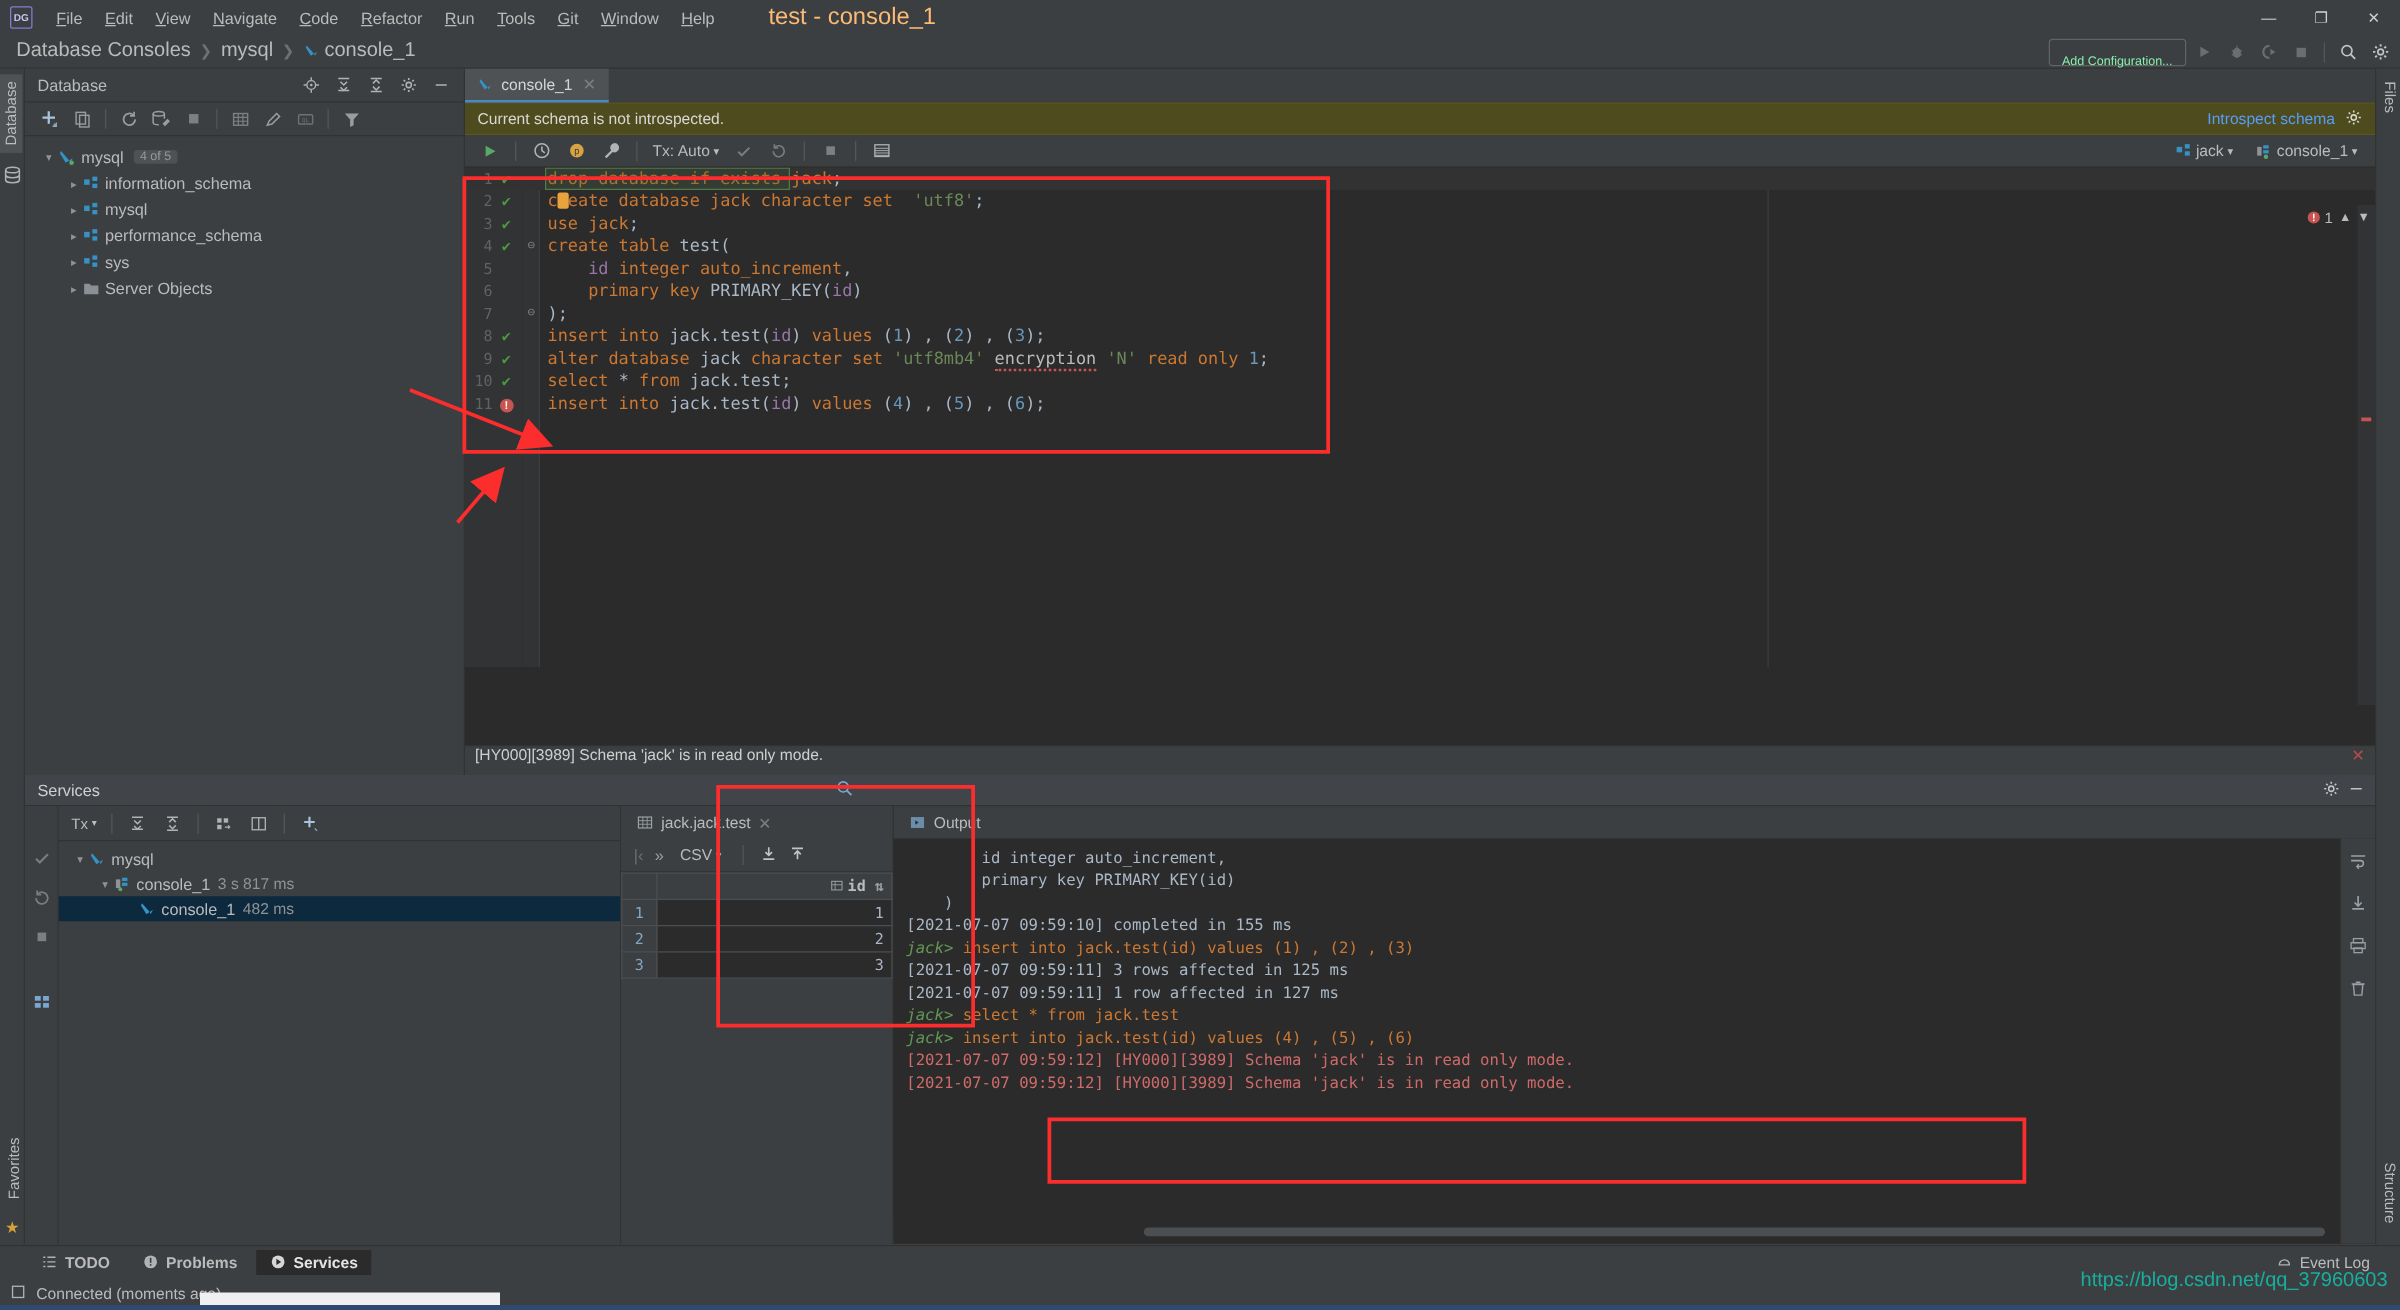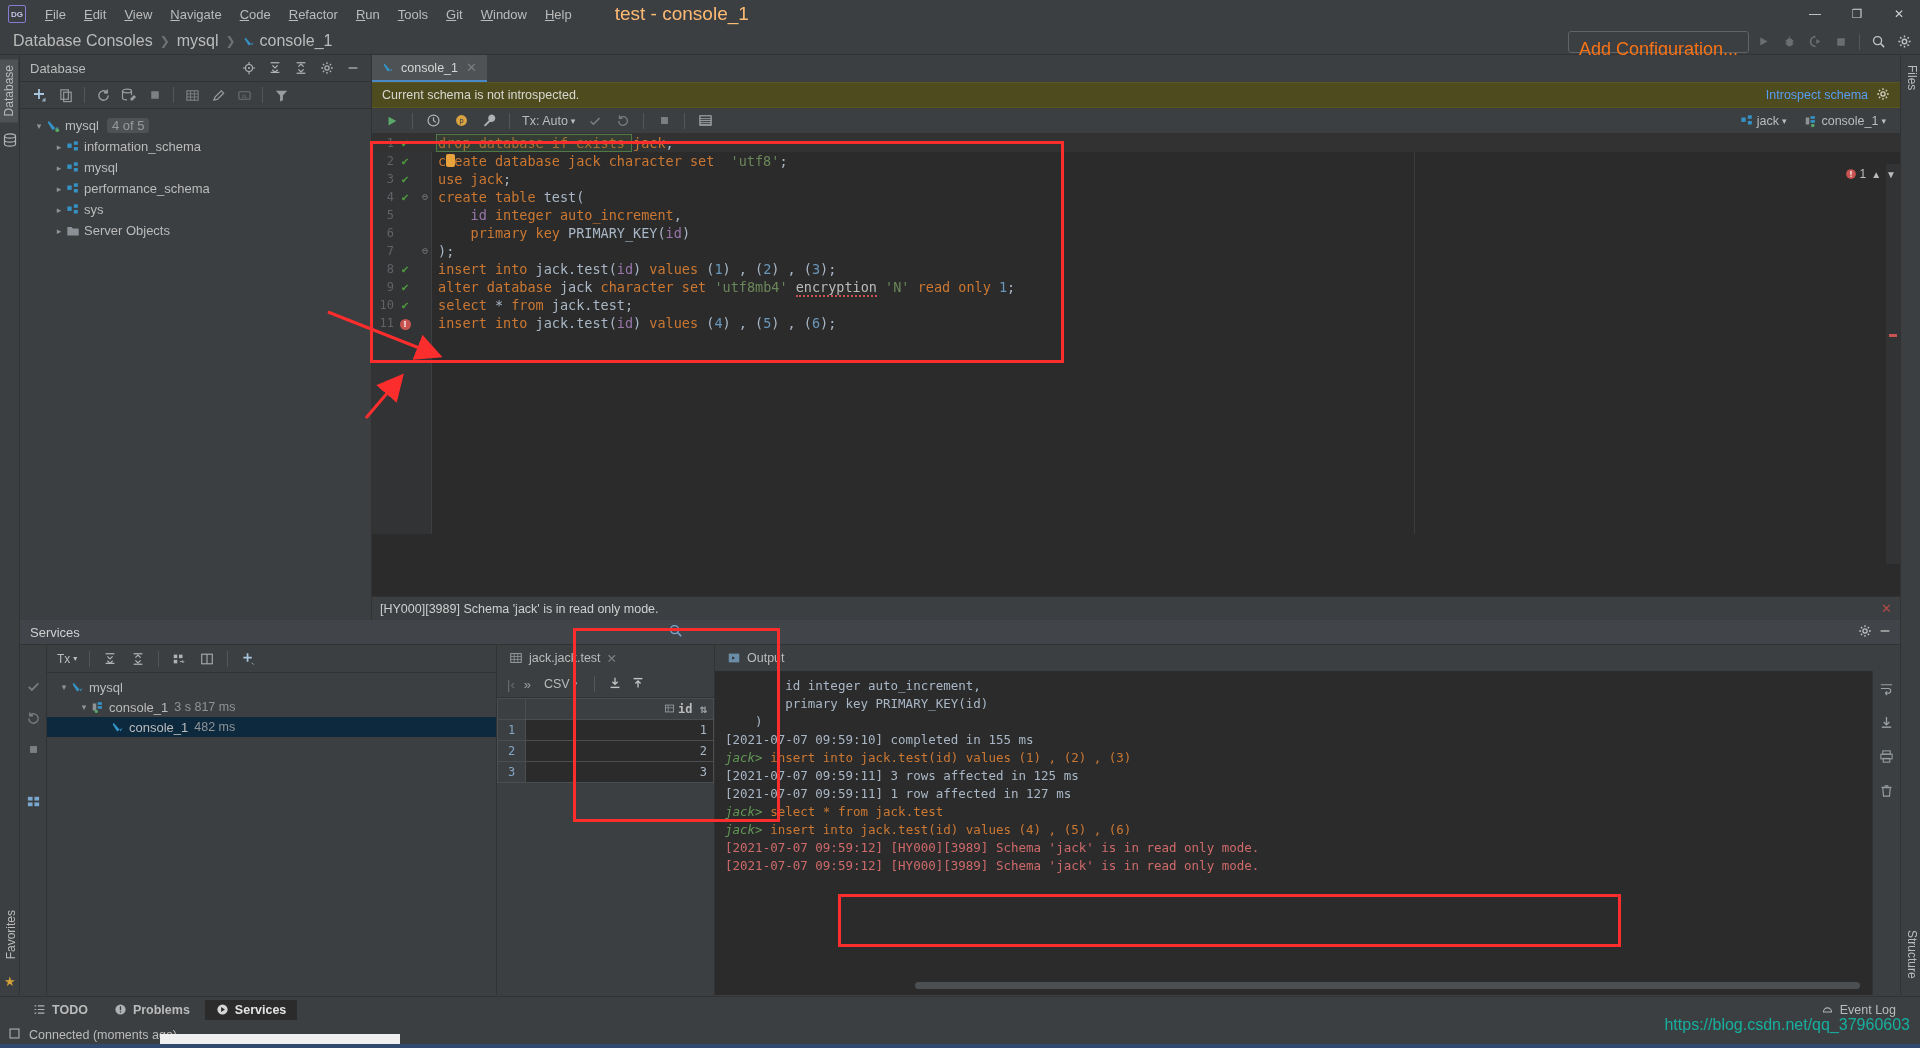--- a/index.html
+++ b/index.html
@@ -44,22 +44,22 @@
     background: #3c3f41; border-bottom: 1px solid #323232;
     display: flex; align-items: center; padding-left: 10px;
   }
   .crumb { color: #bbbbbb; font-size: 16px; padding: 1px 3px; }
   .crumb-sep { color: #6e7173; margin: 0 4px; font-size: 12px; }
   .crumb-ico { display:inline-block; width:13px; height:13px; margin-right:4px; vertical-align:-2px; }
   .toprt {
     position: absolute; right: 4px; top: 0; height: 27px; display: flex; align-items: center; gap: 2px;
   }
   .addcfg {
-    border: 1px solid #5e6364; border-radius: 3px; padding: 10px 10px; font-size: 18px;
-    color: #f97316; background: transparent; height: 21px; line-height: 15px;
+    border: 1px solid #5e6364; border-radius: 3px; padding: 10px 10px; font-size: 10px;
+    color: #86efac; background: transparent; height: 21px; line-height: 15px;
   }
   .ticon { width: 24px; height: 22px; display:flex; align-items:center; justify-content:center; }
   .vsep { width:1px; height:16px; background:#555; margin:0 4px; }
 
   
   .leftstrip {
     position: absolute; left: 0; top: 55px; width: 20px; height: 565px;
     background: #3c3f41; border-right: 1px solid #323232;
   }
   .vtab {
@@ -105,21 +105,21 @@
   .dbhead-icons { margin-left: auto; display: flex; align-items: center; gap: 2px; padding-right: 6px; }
   .dbtoolbar {
     height: 28px; display: flex; align-items: center; padding-left: 8px; gap: 2px;
     border-bottom: 1px solid #323232; border-top: 1px solid #323232;
   }
   .dbtree { padding-top: 6px; font-size: 13px; }
   .trow { display: flex; align-items: center; height: 21px; padding-left: 22px; }
   .tarrow { width: 14px; color: #8f9396; font-size: 9px; display:flex; align-items:center; justify-content:center;}
   .tlabel { margin-left: 4px; color: #bbbbbb; }
   .badge {
-    margin-left: 8px; background: #4e5254; color: #9a9a9a; font-size: 13px;
+    margin-left: 8px; background: #4e5254; color: #9a9a9a; font-size: 10px;
     padding: 0px 5px; border-radius: 3px;
   }
 
   
   .editor-wrap {
     position: absolute; left: 372px; top: 55px; width: 1528px; height: 565px; background: #2b2b2b;
   }
   .tabstrip { height: 27px; background: #3c3f41; display: flex; align-items: stretch; }
   .etab {
     display: flex; align-items: center; gap: 6px; padding: 0 10px; font-size: 12.5px;
@@ -178,21 +178,21 @@
 
   .sel-box {
     position: absolute; border: 1px solid #4f7a46; background: rgba(60,90,56,0.25);
   }
   .caret-dot { position:absolute; width:9px; height:13px; background:#e8a33d; border-radius:2px; }
 
   .vline { position:absolute; top:0; bottom:0; width:1px; background:#3b3d3f; }
 
   .errorbar {
     position: absolute; left: 0; right: 0; bottom: 0; height: 24px; background: #3c3f41;
-    border-top: 1px solid #323232; display: flex; align-items: center; padding-left: 8px;
+    border-top: 1px solid #323232; display: flex; padding-left: 8px;
     font-size: 12.5px; color: #cfcfcf;
   }
   .errorbar .x { margin-left: auto; padding-right: 8px; color: #b34b48; font-size: 13px; }
 
   .right-marks {
     position: absolute; right: 0; top: 109px; width: 14px; height: 400px; background: #313335;
   }
   .insp-widget {
     position: absolute; right: 4px; top: 112px; display: flex; align-items: center; gap: 5px;
     font-size: 12px; color: #bbbbbb;

